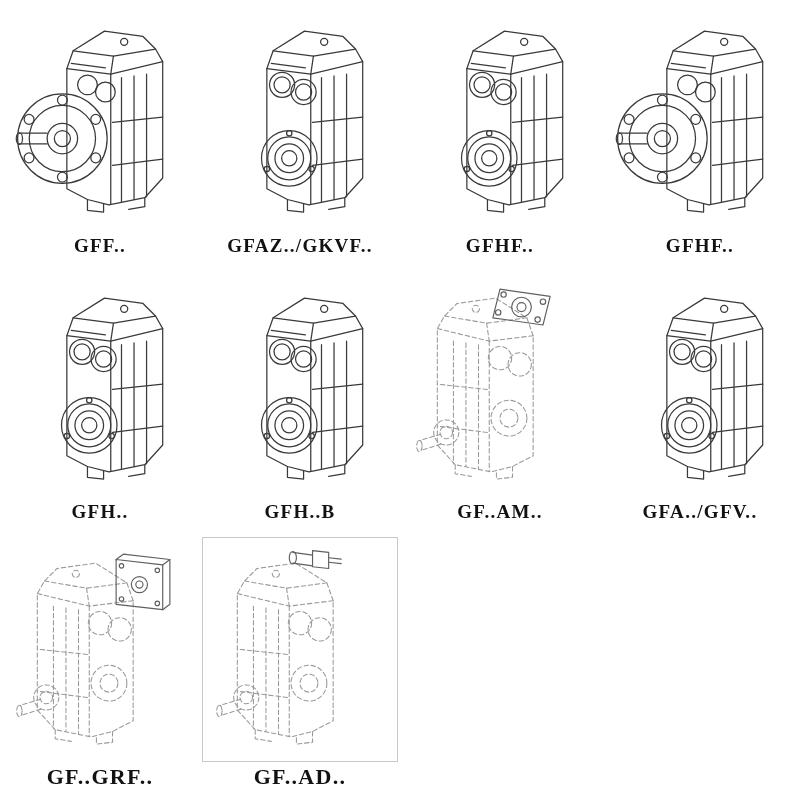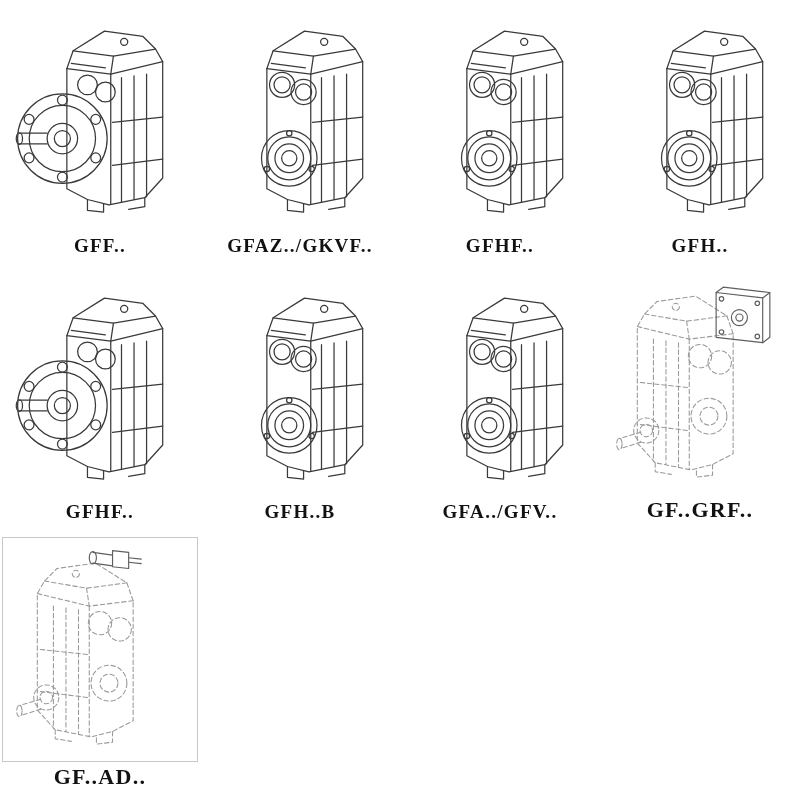--- a/index.html
+++ b/index.html
@@ -196,44 +196,52 @@
       <svg viewBox="0 0 200 230">
           <use href="#sym-hollow"></use>
         </svg>
     </div>
     <figcaption class="lbl">GFHF..</figcaption>
   </figure>
 
   <figure class="cell">
     <div class="art">
       <svg viewBox="0 0 200 230">
+          <use href="#sym-flange"></use>
+        </svg>
+    </div>
+    <figcaption class="lbl">GFHF..</figcaption>
+  </figure>
+
+  <figure class="cell">
+    <div class="art">
+      <svg viewBox="0 0 200 230">
           <use href="#sym-hollow"></use>
         </svg>
     </div>
     <figcaption class="lbl">GFH..</figcaption>
   </figure>
 
   <figure class="cell">
     <div class="art">
       <svg viewBox="0 0 200 230">
-          <use href="#sym-flange"></use>
-        </svg>
-    </div>
-    <figcaption class="lbl">GFHF..</figcaption>
-  </figure>
-
-  <figure class="cell">
-    <div class="art">
-      <svg viewBox="0 0 200 230">
           <use href="#sym-hollow"></use>
         </svg>
     </div>
     <figcaption class="lbl">GFH..B</figcaption>
   </figure>
 
+  <figure class="cell">
+    <div class="art">
+      <svg viewBox="0 0 200 230">
+          <use href="#sym-dash-am"></use>
+        </svg>
+    </div>
+    <figcaption class="lbl">GF..AM..</figcaption>
+  </figure>
 
 
 
   <figure class="cell">
     <div class="art">
       <svg viewBox="0 0 200 230">
           <use href="#sym-hollow"></use>
         </svg>
     </div>
     <figcaption class="lbl">GFA../GFV..</figcaption>

